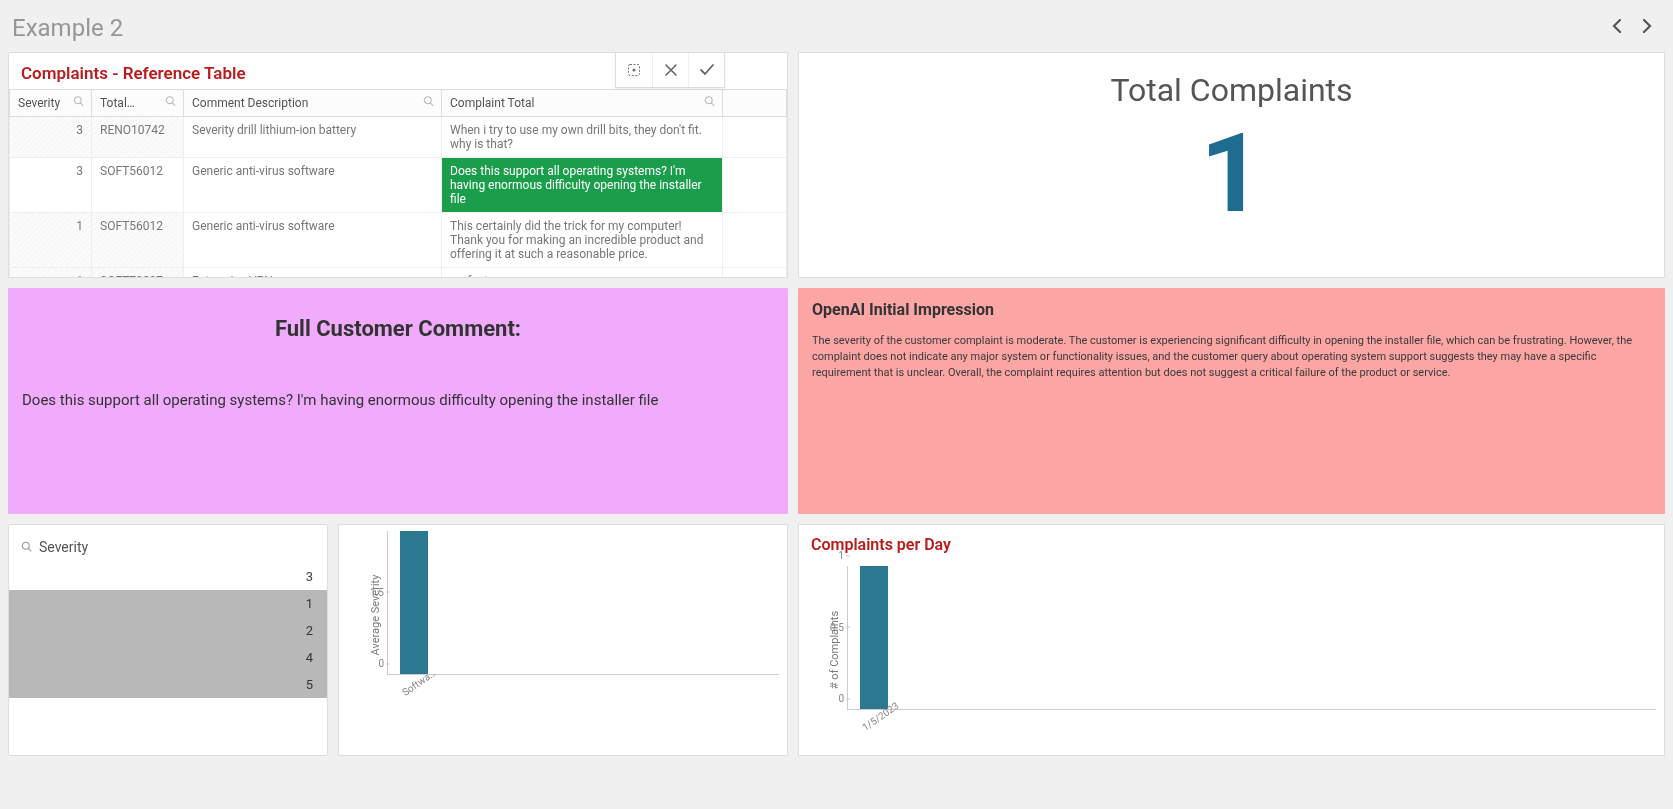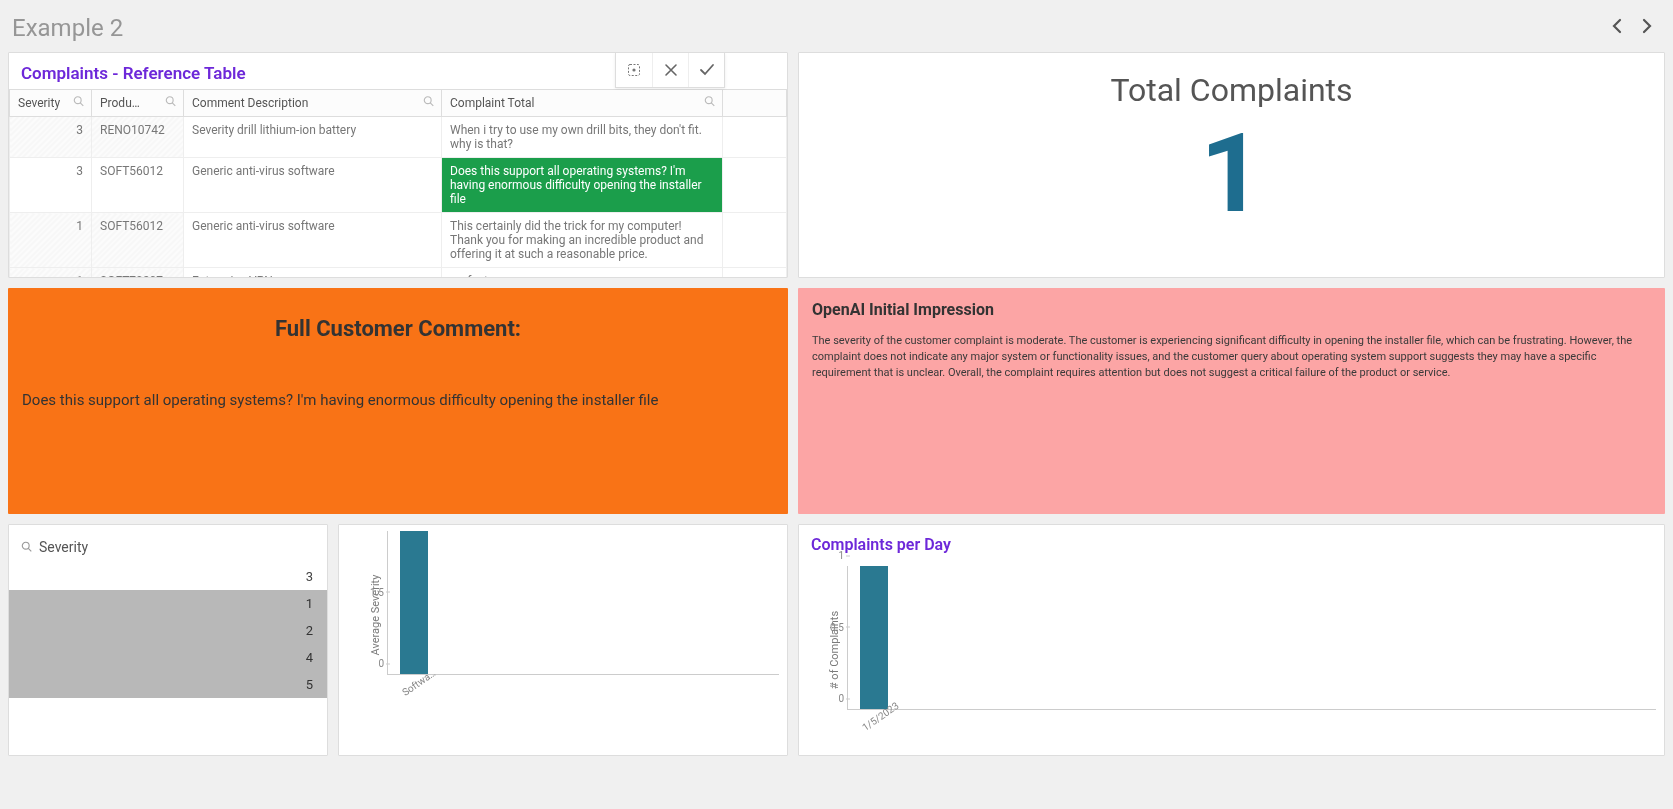--- a/index.html
+++ b/index.html
@@ -36,21 +36,21 @@
 .card {
   background: #fff;
   border: 1px solid #ddd;
   border-radius: 1px;
   overflow: hidden;
   position: relative;
 }
 .card-title {
   font-size: 16px;
   font-weight: 600;
-  color: #6d28d9;
+  color: #b91c1c;
   padding: 10px 6px 6px 12px;
 }
 
 .ref-table .card-title { font-size: 17px; }
 .toolbar {
   position: absolute;
   top: 0;
   right: 62px;
   background: #fff;
   border: 1px solid #ddd;
@@ -111,21 +111,21 @@
   top: 50%;
   transform: translateY(-50%);
   color: #b5b5b5;
 }
 .search-icon-svg { width: 12px; height: 12px; }
 
 .total-card { text-align: center; padding-top: 18px; }
 .total-title { font-size: 32px; color: #555; font-weight: 400; }
 .total-number { font-size: 110px; font-weight: 700; color: #1e6d8f; line-height: 1; margin-top: 10px; }
 
-.comment-card { background: #f97316; border: none; }
+.comment-card { background: #f0abfc; border: none; }
 .comment-title { text-align: center; font-size: 22px; font-weight: 700; padding: 28px 12px 10px; color: #333; }
 .comment-text { padding: 40px 14px 10px 14px; font-size: 15px; color: #333; }
 
 .impression-card { background: #fca5a5; border: none; padding: 12px 14px; }
 .impression-title { font-size: 16px; font-weight: 700; color: #333; margin-bottom: 14px; }
 .impression-text { font-size: 11px; color: #3a3a3a; line-height: 1.45; }
 
 .bottom-row { display: grid; grid-template-columns: 320px 1fr; gap: 10px; grid-column: 1; }
 .severity-card .sev-header { padding: 14px 12px 8px; color: #555; display: flex; align-items: center; gap: 6px; font-size: 14px; }
 .sev-list { }
@@ -209,21 +209,21 @@
           <col class="col-desc">
           <col class="col-text">
           <col class="col-spacer">
         </colgroup>
       <thead>
         <tr>
           <th><span>Severity</span><span class="th-search"><svg class="search-icon-svg" viewBox="0 0 14 14">
                   <circle cx="5.5" cy="5.5" r="4" stroke="#bbb" stroke-width="1.3" fill="none"></circle>
                   <line x1="8.5" y1="8.5" x2="12" y2="12" stroke="#bbb" stroke-width="1.3"></line>
                 </svg></span></th>
-          <th><span>Produ…</span><span class="th-search"><svg class="search-icon-svg" viewBox="0 0 14 14">
+          <th><span>Total…</span><span class="th-search"><svg class="search-icon-svg" viewBox="0 0 14 14">
                   <circle cx="5.5" cy="5.5" r="4" stroke="#bbb" stroke-width="1.3" fill="none"></circle>
                   <line x1="8.5" y1="8.5" x2="12" y2="12" stroke="#bbb" stroke-width="1.3"></line>
                 </svg></span></th>
           <th><span>Comment Description</span><span class="th-search"><svg class="search-icon-svg" viewBox="0 0 14 14">
                   <circle cx="5.5" cy="5.5" r="4" stroke="#bbb" stroke-width="1.3" fill="none"></circle>
                   <line x1="8.5" y1="8.5" x2="12" y2="12" stroke="#bbb" stroke-width="1.3"></line>
                 </svg></span></th>
           <th><span>Complaint Total</span><span class="th-search"><svg class="search-icon-svg" viewBox="0 0 14 14">
                   <circle cx="5.5" cy="5.5" r="4" stroke="#bbb" stroke-width="1.3" fill="none"></circle>
                   <line x1="8.5" y1="8.5" x2="12" y2="12" stroke="#bbb" stroke-width="1.3"></line>

